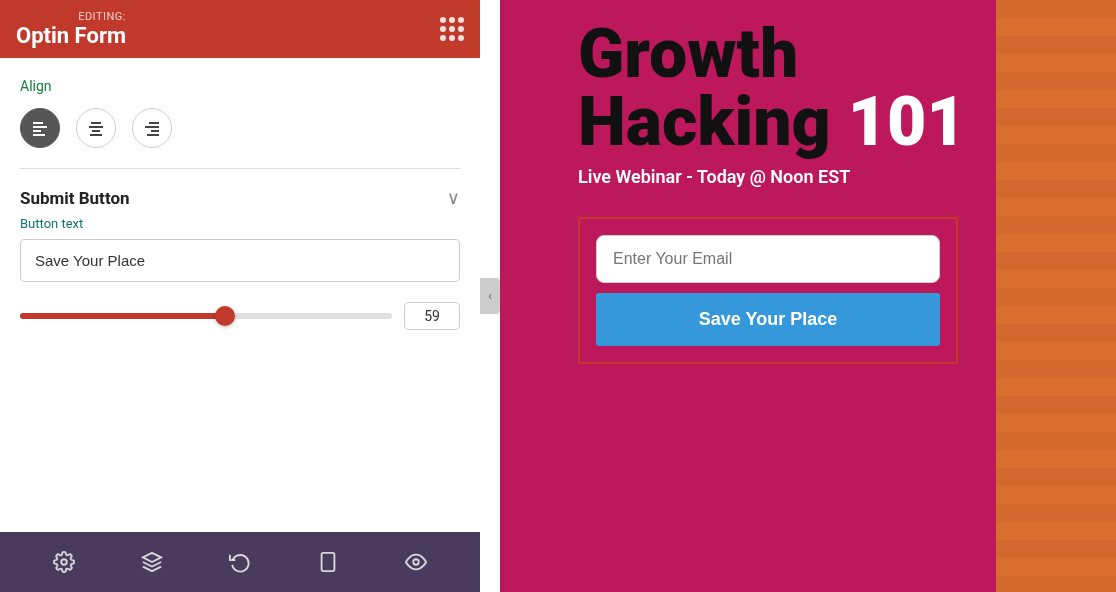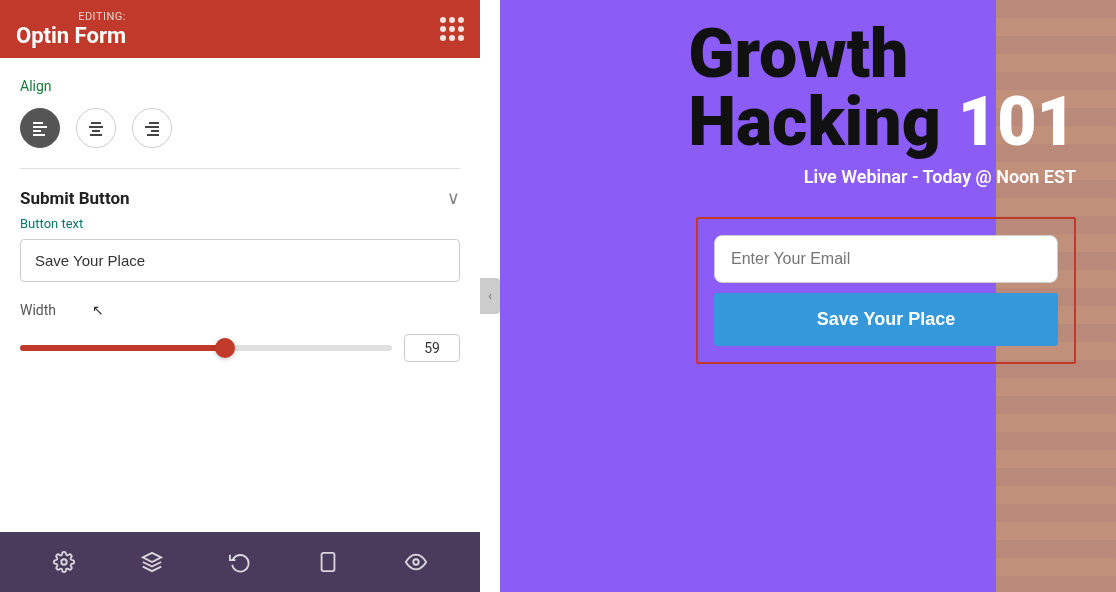--- a/index.html
+++ b/index.html
@@ -260,27 +260,26 @@
       cursor: pointer;
       color: #666;
       font-size: 12px;
       position: absolute;
       left: 0;
     }
 
     
     .right-panel {
       flex: 1;
-      background: #8b5cf6;
+      background: #be185d;
       position: relative;
       display: flex;
       flex-direction: column;
       padding: 20px 40px 20px 78px;
       overflow: hidden;
-      align-items: flex-end;
     }
 
     .right-bg-stripes {
       position: absolute;
       right: 0;
       top: 0;
       bottom: 0;
       width: 120px;
       background: repeating-linear-gradient(
         to bottom,
@@ -412,24 +411,20 @@
 
       
       <div class="section-header">
         <span class="section-header-title">Submit Button</span>
         <span class="chevron-down">∨</span>
       </div>
 
       <div class="field-label">Button text</div>
       <input class="text-input" type="text" value="Save Your Place" style="">
 
-      <div class="width-row">
-        <span class="width-label">Width</span>
-        <span class="cursor-icon">↖</span>
-      </div>
 
       <div class="slider-container">
         <div class="slider-wrap">
           <div class="slider-track">
             <div class="slider-fill"></div>
             <div class="slider-thumb"></div>
           </div>
         </div>
         <div class="slider-value-box">
           <span>59</span>

